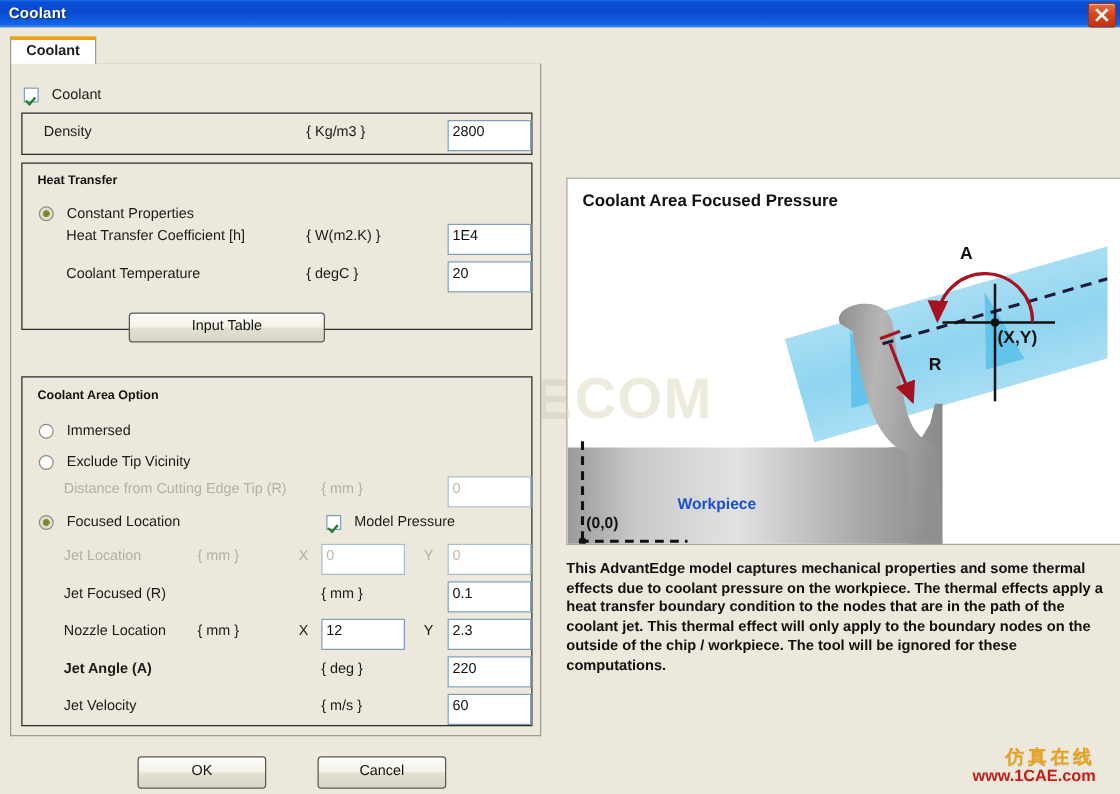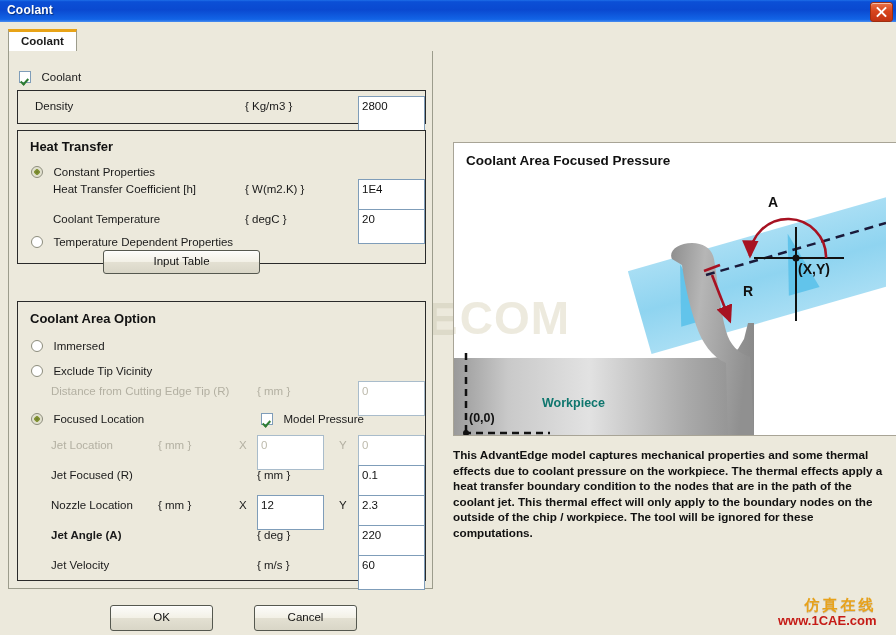--- a/index.html
+++ b/index.html
@@ -138,30 +138,30 @@
   .radio.sel {
     background: radial-gradient(circle at 50% 50%, #6B7A2A 0%, #8A9A3A 38%, #DCDCC8 42%, #F2F0E2 100%);
     border: 1px solid #8C8C7C;
   }
   .lbl {
     font-size: 11.5px; color: #1a1a1a;
     vertical-align: middle;
     margin-left: 6px;
   }
   .grouphead {
-    font-size: 13px; font-weight: bold; color: #111;
+    font-size: 10px; font-weight: bold; color: #111;
   }
   .row-label { font-size: 11.5px; color: #1a1a1a; }
   .unit { font-size: 11.5px; color: #1a1a1a; }
   .axis-lt { font-size: 11.5px; color: #1a1a1a; }
   .dim { color: #B3B0A2 !important; }
 
   .tf {
     position: absolute;
-    height: 35px;
+    height: 25px;
     background: #FFFFFF;
     border: 1px solid #7F9DB9;
     box-sizing: border-box;
     font-size: 11.5px;
     color: #111;
     padding: 3px 0 0 3px;
     overflow: hidden;
     white-space: nowrap;
     cursor: text;
   }
@@ -197,21 +197,21 @@
     overflow: hidden;
     z-index: 3;
   }
   .imgframe .capt {
     position: absolute; left: 12px; top: 10px;
     font-size: 13.5px; font-weight: bold; color: #111;
     z-index: 6;
   }
   .imgframe .wp-label {
     position: absolute; left: 88px; top: 253px;
-    font-size: 12.5px; font-weight: bold; color: #0f766e; z-index: 7;
+    font-size: 12.5px; font-weight: bold; color: #1d4ed8; z-index: 7;
   }
   .imgframe .origin-label {
     position: absolute; left: 15px; top: 268px;
     font-size: 12.5px; font-weight: bold; color: #111; z-index: 7;
   }
   .imgframe .lbl-A {
     position: absolute; left: 314px; top: 51px;
     font-size: 14px; font-weight: bold; color: #111; z-index: 8;
   }
   .imgframe .lbl-R {
@@ -279,24 +279,20 @@
       </div>
 
       <span class="row-label" style="position:absolute;left:35px;top:52px;">Heat Transfer Coefficient [h]</span>
       <span class="unit" style="position:absolute;left:227px;top:52px;">{ W(m2.K) }</span>
       <div class="tf" style="left:340px;top:48px;width:67px;">1E4</div>
 
       <span class="row-label" style="position:absolute;left:35px;top:82px;">Coolant Temperature</span>
       <span class="unit" style="position:absolute;left:227px;top:82px;">{ degC }</span>
       <div class="tf" style="left:340px;top:78px;width:67px;">20</div>
 
-      <div style="position:absolute;left:13px;top:101px;">
-        <span class="radio"></span>
-        <span class="lbl">Temperature Dependent Properties</span>
-      </div>
 
       <div class="btn" style="left:85px;top:119px;width:157px;height:24px;padding-top:4px;">
         <span>Input Table</span>
       </div>
     </div>
 
     <div class="gbox" style="left:8px;top:250px;width:409px;height:280px;">
       <span class="grouphead" style="position:absolute;left:12px;top:9px;">Coolant Area Option</span>
 
       <div style="position:absolute;left:13px;top:34px;">

